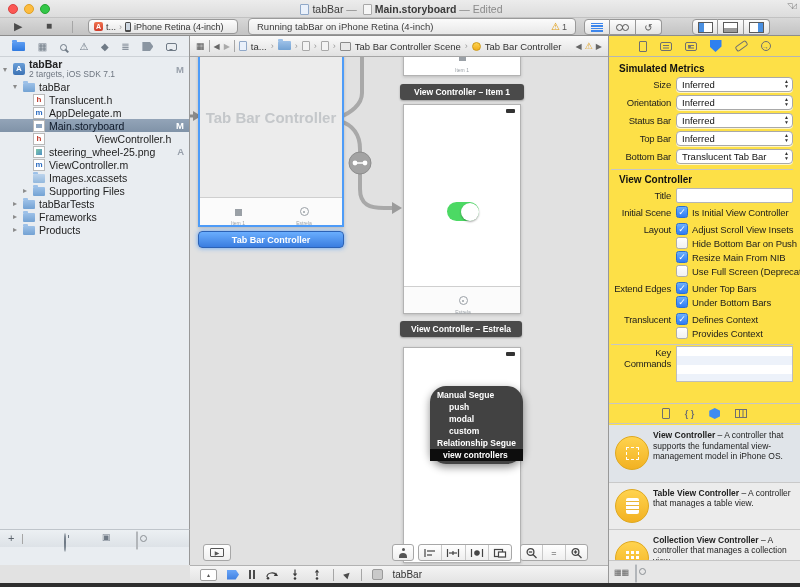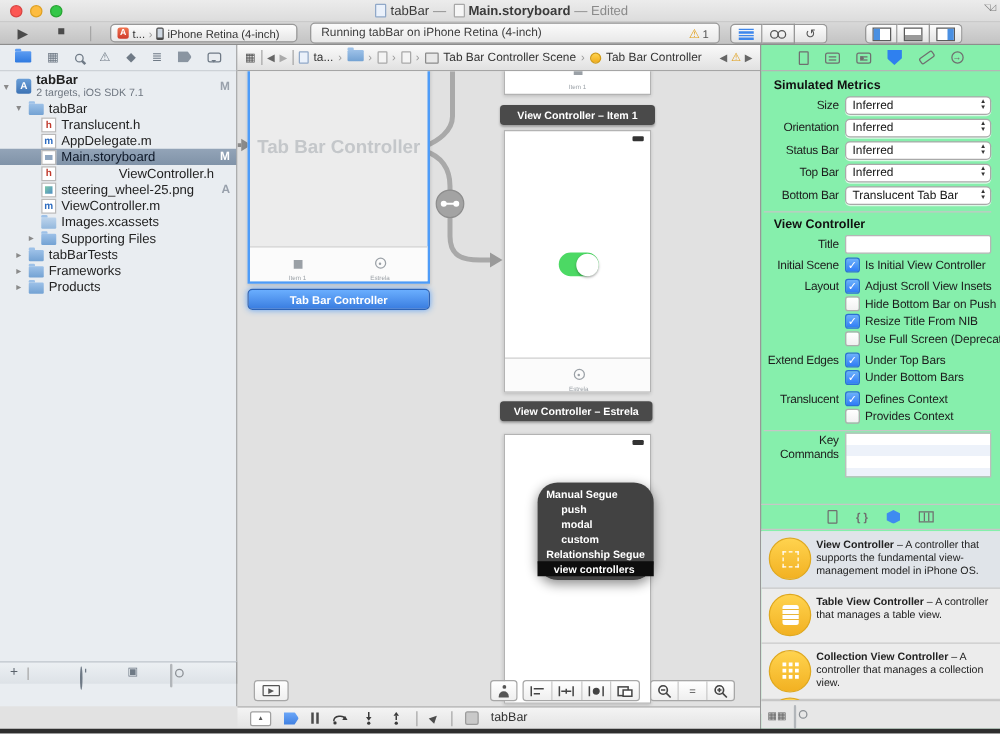--- a/index.html
+++ b/index.html
@@ -112,21 +112,21 @@
   .person:after { content:''; position:absolute; left:0; bottom:0; width:8px; height:5px; border-radius:4px 4px 0 0; background:#555; }
   #debugbar { left:190px; top:565px; width:418px; height:18px; background:linear-gradient(#f4f4f4,#e3e3e3); border-top:1px solid #b2b2b2; display:flex; align-items:center; gap:10px; padding-left:10px; font-size:10px; color:#444; }
   .dbg-toggle { width:17px; height:12px; background:#fff; border:1px solid #a0a0a0; border-radius:2px; font-size:6px; color:#555; text-align:center; line-height:10px; }
   .bp { width:12px; height:10px; background:linear-gradient(#6aa6f8,#3f7fe0); clip-path:polygon(0 0,72% 0,100% 50%,72% 100%,0 100%); }
   .pause { display:flex; gap:2px; } .pause i { width:2.2px; height:9px; background:#4c4c4c; }
   .loc { font-size:8px; color:#4c4c4c; transform:rotate(-45deg); }
   .appbadge { width:11px; height:11px; background:#c9c9c9; border:1px solid #9a9a9a; border-radius:2px; }
   #dbg-app { font-size:10px; color:#333; }
 
   
-  #utilities { left:608px; top:36px; width:192px; height:547px; background:#86efac; border-left:1px solid #989898; }
+  #utilities { left:608px; top:36px; width:192px; height:547px; background:#fde047; border-left:1px solid #989898; }
   #insp-tabs { left:0; top:0; width:191px; height:21px; border-bottom:1px solid #b5b5b5; display:flex; align-items:center; justify-content:center; gap:13px; }
   .itab { color:#6f6f6f; display:inline-flex; align-items:center; }
   .ipage { width:8px; height:11px; border:1.2px solid #6f6f6f; border-radius:1px; }
   .icard { width:12px; height:9px; border:1.2px solid #6f6f6f; border-radius:2px; position:relative; }
   .icard:after { content:''; position:absolute; left:2px; top:2px; right:2px; height:1.2px; background:#6f6f6f; box-shadow:0 2.5px 0 #6f6f6f; }
   .icard.id:before { content:''; position:absolute; left:2px; top:2px; width:3px; height:3px; border-radius:50%; background:#6f6f6f; }
   .ishield { width:12px; height:12px; background:#2f80ef; clip-path:polygon(0 0,100% 0,100% 55%,50% 100%,0 55%); }
   .iruler { width:13px; height:6px; border:1.2px solid #6f6f6f; border-radius:2px; transform:rotate(-36deg); }
   .iconn { width:10px; height:10px; border:1.2px solid #6f6f6f; border-radius:50%; font-size:7px; line-height:9px; text-align:center; color:#6f6f6f; }
   #insp-content { left:0; top:22px; width:191px; padding:2px 7px 0 2px; font-size:9.5px; color:#1c1c1c; }
@@ -142,21 +142,21 @@
   .chk.on { background:linear-gradient(#6db1fb,#2f7cf6); border-color:#2a6fd4; }
   .chklbl { white-space:nowrap; letter-spacing:-0.1px; }
   .kcbox { flex:1; height:36px; background:repeating-linear-gradient(#fff 0 9px,#edf2fa 9px 18px); border:1px solid #bdbdbd; }
   .ilabel.top { align-self:flex-start; margin-top:1px; }
   #lib-bar { left:0; top:367px; width:191px; height:21px; border-top:1px solid #c6c6c6; border-bottom:1px solid #c6c6c6; display:flex; align-items:center; justify-content:center; gap:15px; }
   .curly { font-size:9px; font-weight:bold; color:#6f6f6f; }
   .cube { width:11px; height:11px; background:#3e8bf0; clip-path:polygon(50% 0,100% 25%,100% 75%,50% 100%,0 75%,0 25%); }
   .film { width:12px; height:9px; border:1.2px solid #6f6f6f; position:relative; }
   .film:after { content:''; position:absolute; left:2.5px; top:0; bottom:0; width:1.2px; background:#6f6f6f; box-shadow:3.5px 0 0 #6f6f6f; }
   #library { left:0; top:389px; width:191px; height:146px; overflow:hidden; background:#ececec; }
-  .librow { position:relative; border-bottom:1px solid #c9c9c9; padding:5px 4px 8px 44px; min-height:44px; font-size:8.5px; line-height:10.5px; color:#222; }
+  .librow { position:relative; border-bottom:1px solid #c9c9c9; padding:5px 4px 20px 44px; min-height:44px; font-size:8.5px; line-height:10.5px; color:#222; }
   .librow.sel { background:#e0e4e9; }
   .ycirc { position:absolute; left:6px; top:50%; margin-top:-17px; width:34px; height:34px; border-radius:50%; background:linear-gradient(#ffd34e,#f2b122); border:1px solid #dfa81e; display:flex; align-items:center; justify-content:center; }
   .g-vc { width:13px; height:13px; border:1.5px dashed #fff; }
   .g-table { width:13px; height:16px; background:linear-gradient(#fff 0 3px,#e8b53a 3px 4px,#fff 4px 7px,#e8b53a 7px 8px,#fff 8px 11px,#e8b53a 11px 12px,#fff 12px); border-radius:2px; }
   .g-coll { width:3px; height:3px; background:#fff; box-shadow:5px 0 #fff,10px 0 #fff,0 5px #fff,5px 5px #fff,10px 5px #fff,0 10px #fff,5px 10px #fff,10px 10px #fff; margin:-10px 0 0 -10px; }
   .libname { font-weight:bold; }
   #lib-search { left:0; top:524px; width:191px; height:23px; background:#e7e7e7; border-top:1px solid #c6c6c6; }
   .gridico { color:#5f5f5f; font-size:8px; letter-spacing:0px; }
 
   #bottomstrip { left:0; top:583px; width:800px; height:4px; background:#2e2e2e; }
@@ -593,21 +593,21 @@
               <span class="chklbl">Adjust Scroll View Insets</span>
             </div>
             <div class="chkrow">
               <span class="ilabel"></span>
               <span class="chk"></span>
               <span class="chklbl">Hide Bottom Bar on Push</span>
             </div>
             <div class="chkrow">
               <span class="ilabel"></span>
               <span class="chk on">✓</span>
-              <span class="chklbl">Resize Title From NIB</span>
+              <span class="chklbl">Resize Main From NIB</span>
             </div>
             <div class="chkrow">
               <span class="ilabel"></span>
               <span class="chk"></span>
               <span class="chklbl">Use Full Screen (Deprecated)</span>
             </div>
           </div>
           <div style="margin-bottom: 3px;">
             <div class="chkrow">
               <span class="ilabel">Extend Edges</span>

